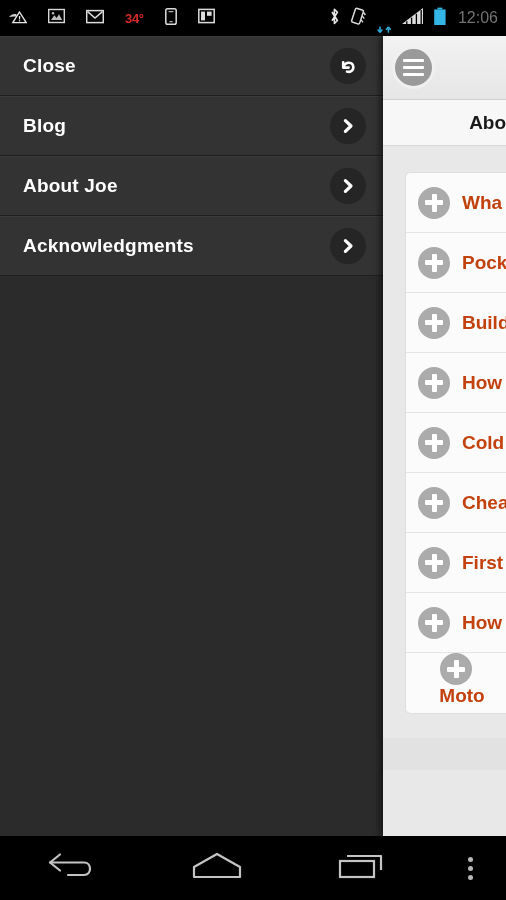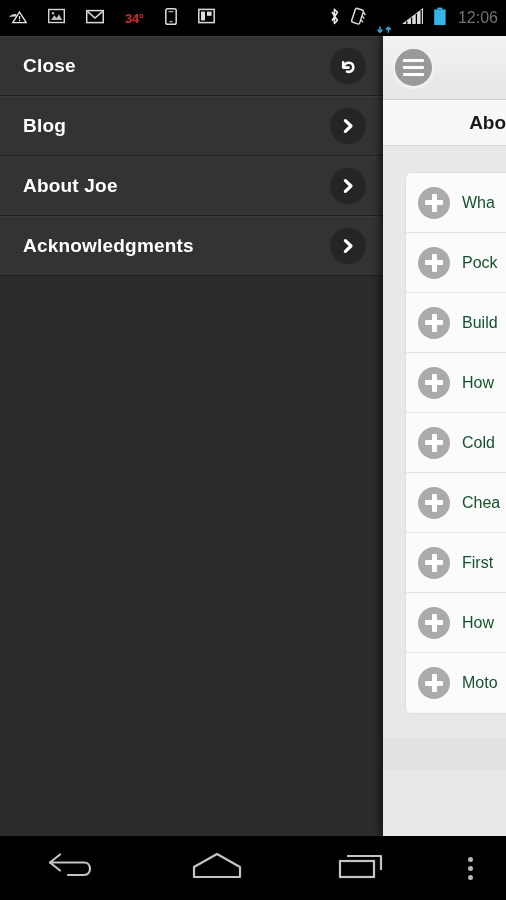--- a/index.html
+++ b/index.html
@@ -82,32 +82,32 @@
     margin:26px 0 0 22px;
     background:#fbfbfb;
     border:1px solid #dedede; border-right:none;
     border-top-left-radius:6px; border-bottom-left-radius:6px;
     overflow:hidden;
   }
   .list-row {
     height:60px; display:flex; align-items:center; padding-left:12px;
     border-bottom:1px solid #e4e4e4; background:#fbfbfb;
   }
-  .list-row:last-child { border-bottom:none; }
+  .list-row:last-child { border-bottom:none;flex-direction:column; }
   .plus-ico {
     width:32px; height:32px; border-radius:50%; background:#ababab;
     position:relative; flex:0 0 auto; margin-right:12px;
   }
   .plus-ico::before, .plus-ico::after {
     content:""; position:absolute; background:#fff; border-radius:1px;
   }
   .plus-ico::before { width:18px; height:5px; left:7px; top:13.5px; }
   .plus-ico::after  { width:5px; height:18px; left:13.5px; top:7px; }
   .row-label {
-    color:#14532d; font-size:16px; font-weight:normal;
+    color:#c2410c; font-size:19px; font-weight:bold;
     white-space:nowrap; overflow:hidden;
   }
   #content-footer { height:32px; background:#e2e2e2; margin-top:24px; }
 
   
   #nav-bar {
     position:absolute; bottom:0; left:0; width:506px; height:64px;
     background:#000; display:flex; align-items:center;
   }
   .nav-btn { flex:1; display:flex; align-items:center; justify-content:center; height:100%; }

